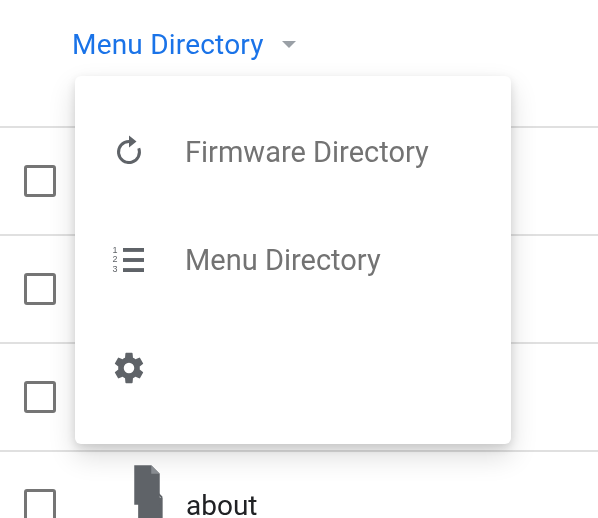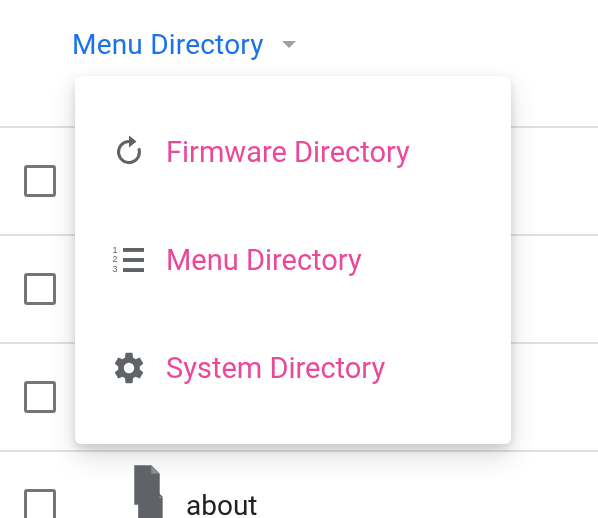--- a/index.html
+++ b/index.html
@@ -104,23 +104,23 @@
     cursor: pointer;
   }
   .menu-item .mi-icon {
     width: 40px;
     display: flex;
     align-items: center;
     justify-content: center;
     color: #5f6368;
   }
   .menu-item .mi-label {
-    margin-left: 17px;
+    margin-left: 36px;
     font-size: 29px;
-    color: #ec4899;
+    color: #737373;
   }
 
   svg { display: block; }
 </style>
 </head>
 <body>
 
 <div class="stage">
 
   <div class="dd-trigger">
@@ -179,21 +179,20 @@
       </span>
       <span class="mi-label">Menu Directory</span>
     </div>
 
     <div class="menu-item">
       <span class="mi-icon">
         <svg width="36" height="36" viewBox="0 0 24 24" fill="#5f6368">
           <path d="M19.14,12.94a7.14,7.14,0,0,0,.05-.94,7.14,7.14,0,0,0-.05-.94l2.11-1.65a.5.5,0,0,0,.12-.64l-2-3.46a.5.5,0,0,0-.61-.22l-2.49,1a7,7,0,0,0-1.62-.94L14.4,2.32a.5.5,0,0,0-.5-.42H10.1a.5.5,0,0,0-.5.42L9.35,5.15a7,7,0,0,0-1.62.94l-2.49-1a.5.5,0,0,0-.61.22l-2,3.46a.5.5,0,0,0,.12.64L4.86,11.06a7.14,7.14,0,0,0-.05.94,7.14,7.14,0,0,0,.05.94L2.75,14.59a.5.5,0,0,0-.12.64l2,3.46a.5.5,0,0,0,.61.22l2.49-1a7,7,0,0,0,1.62.94l.25,2.83a.5.5,0,0,0,.5.42h3.8a.5.5,0,0,0,.5-.42l.25-2.83a7,7,0,0,0,1.62-.94l2.49,1a.5.5,0,0,0,.61-.22l2-3.46a.5.5,0,0,0-.12-.64ZM12,15.5A3.5,3.5,0,1,1,15.5,12,3.5,3.5,0,0,1,12,15.5Z"></path>
         </svg>
       </span>
-      <span class="mi-label">System Directory</span>
     </div>
 
   </div>
 
   <svg style="position:absolute; left:130px; top:465px;" width="34" height="40" viewBox="0 0 24 28">
     <path d="M3 0 H15 L21 6 V28 H3 Z" fill="#5f6368"></path>
     <path d="M15 0 L21 6 H15 Z" fill="#888c91"></path>
   </svg>
 
 </div>

